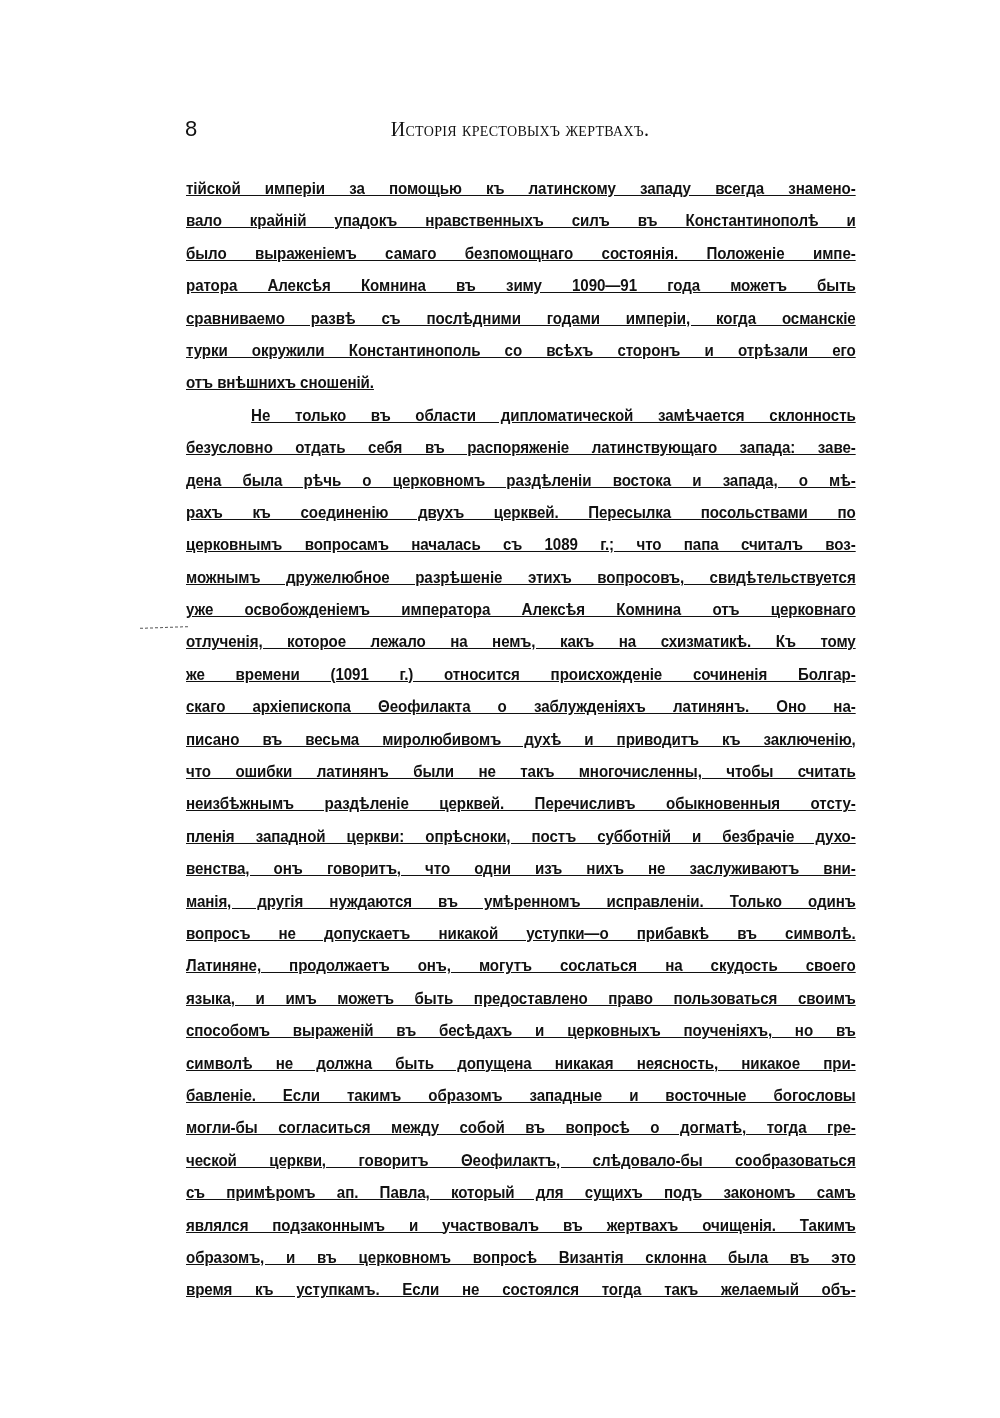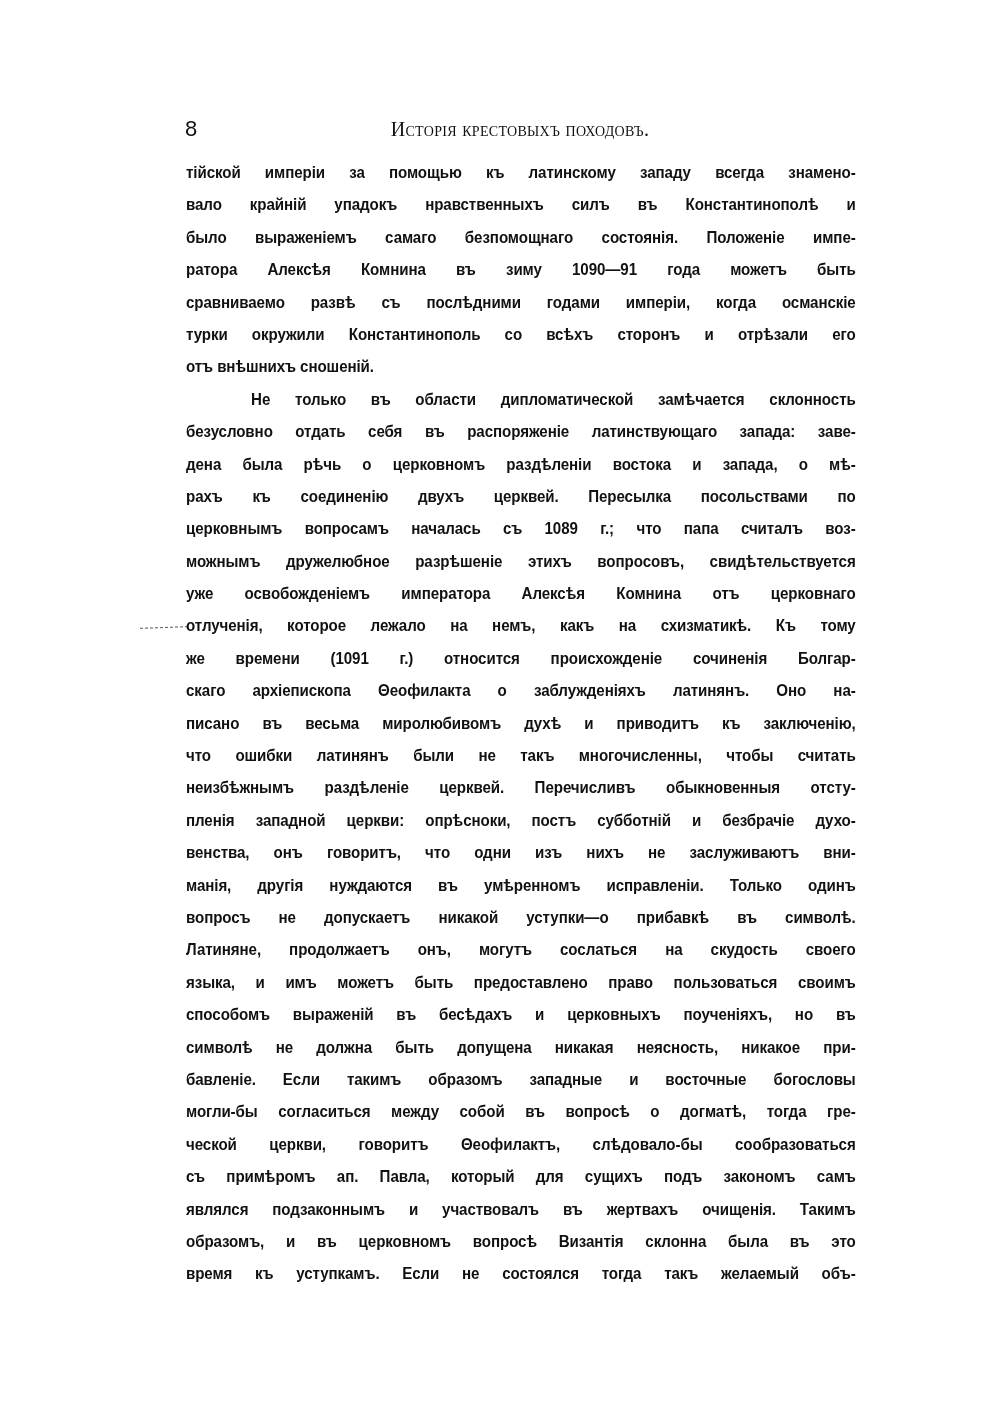--- a/index.html
+++ b/index.html
@@ -43,22 +43,23 @@
       text-align: center;
       font-family: "Liberation Serif", serif;
       font-size: 20px;
       line-height: 34px;
       font-variant: small-caps;
       letter-spacing: 0.3px;
     }
     .body-text {
       position: absolute;
       left: 186px;
-      top: 156px;
+      top: 172px;
       width: 670px;
+      text-decoration: underline;
     }
     .line {
       display: block;
       height: 32.4px;
       line-height: 32.4px;
       font-family: "Liberation Sans", sans-serif;
       font-weight: bold;
       font-size: 17.2px;
       letter-spacing: -0.1px;
       text-align: justify;
@@ -86,21 +87,21 @@
       transform: rotate(-2deg);
     }
   </style>
 </head>
 <body>
 
 <div class="page">
 
   <div class="running-head">
     <span class="page-number">8</span>
-    <span class="running-title">Исторія крестовыхъ походовъ.</span>
+    <span class="running-title">Исторія крестовыхъ жертвахъ.</span>
   </div>
 
   <div class="margin-mark"></div>
 
   <div class="body-text">
 
     <div>
       <span class="line">тійской имперіи за помощью къ латинскому западу всегда знамено-</span>
       <span class="line">вало крайній упадокъ нравственныхъ силъ въ Константинополѣ и</span>
       <span class="line">было выраженіемъ самаго безпомощнаго состоянія. Положеніе импе-</span>

